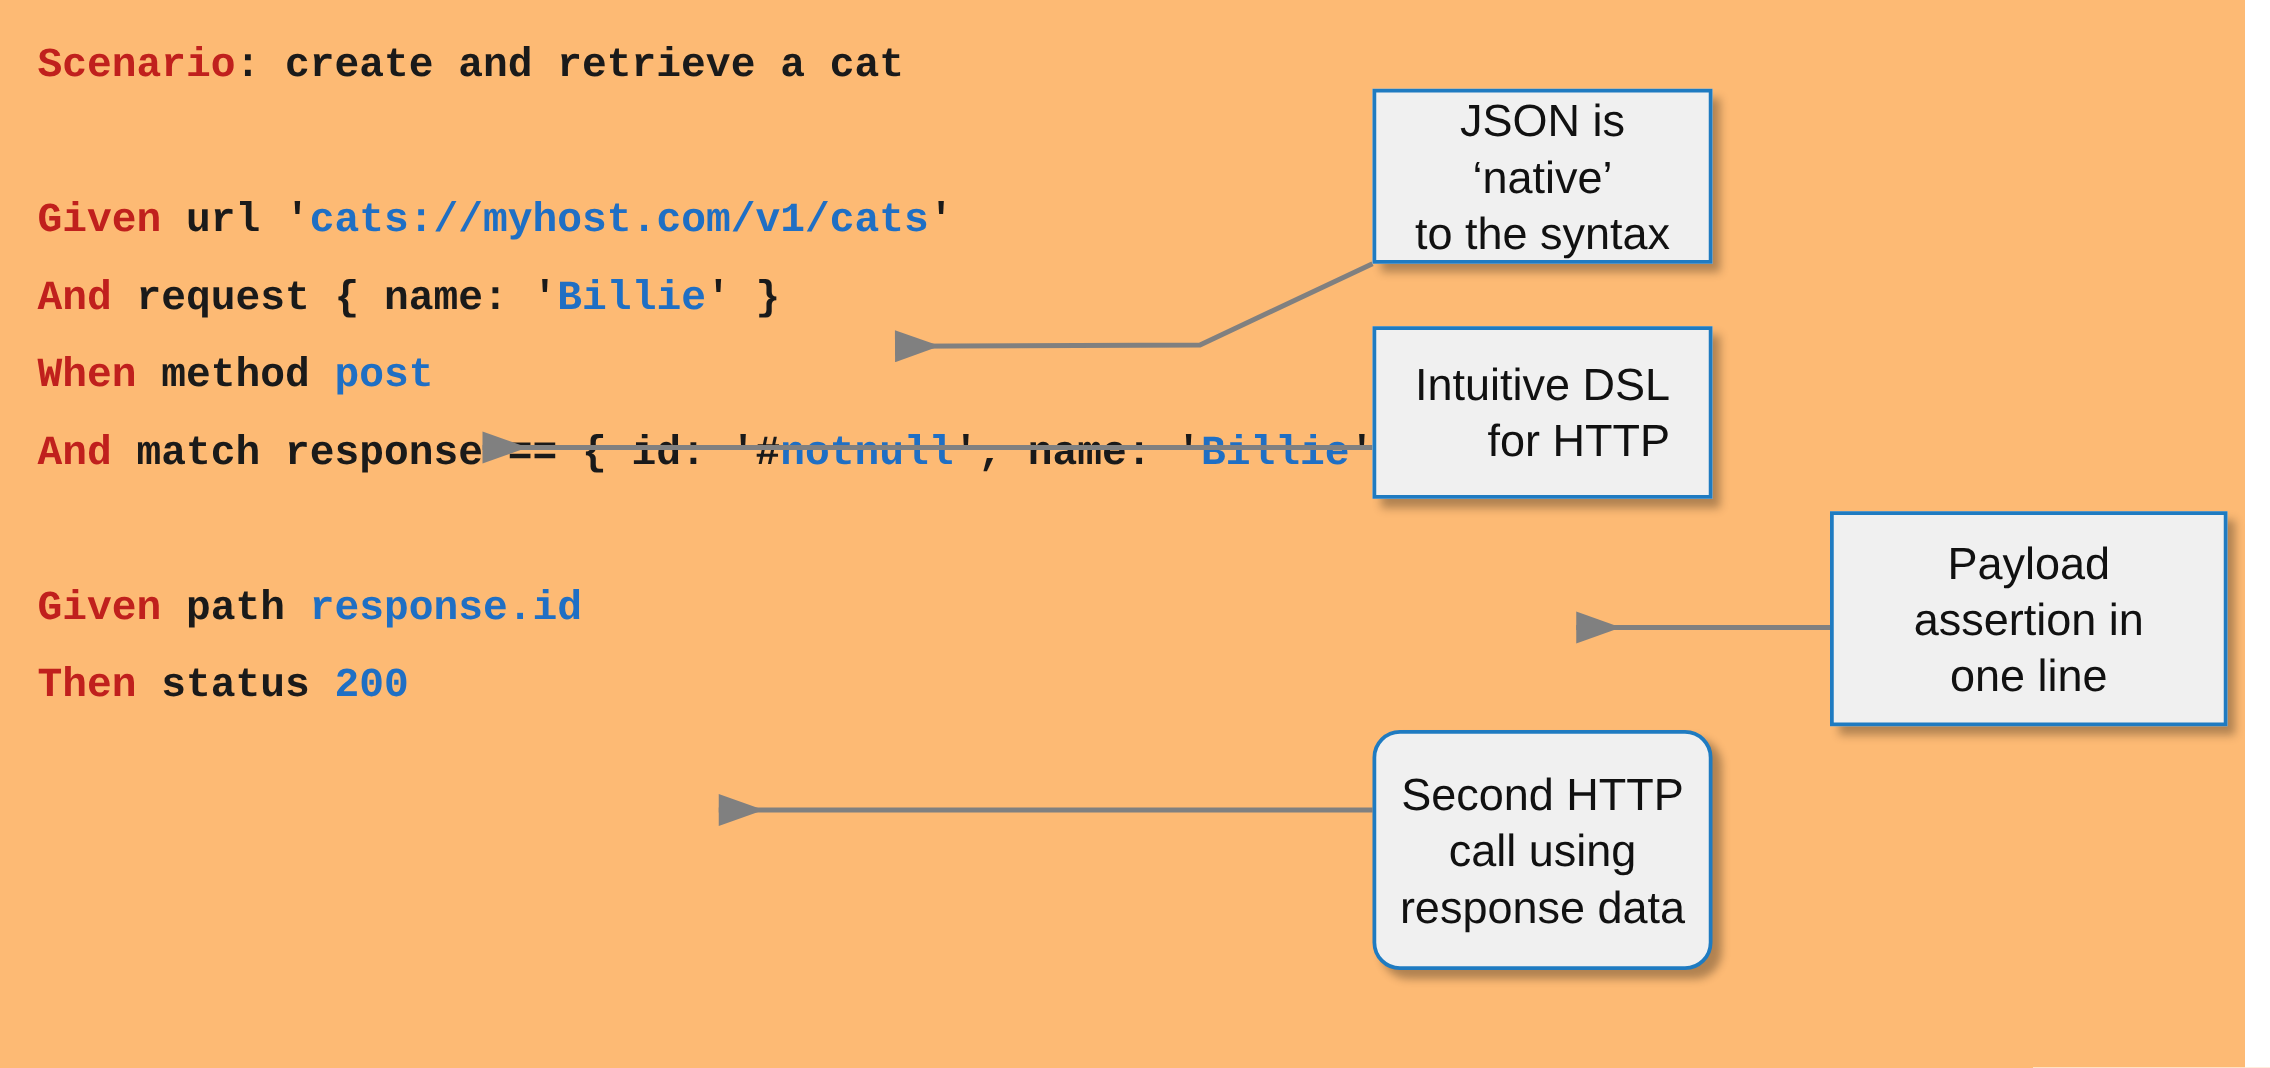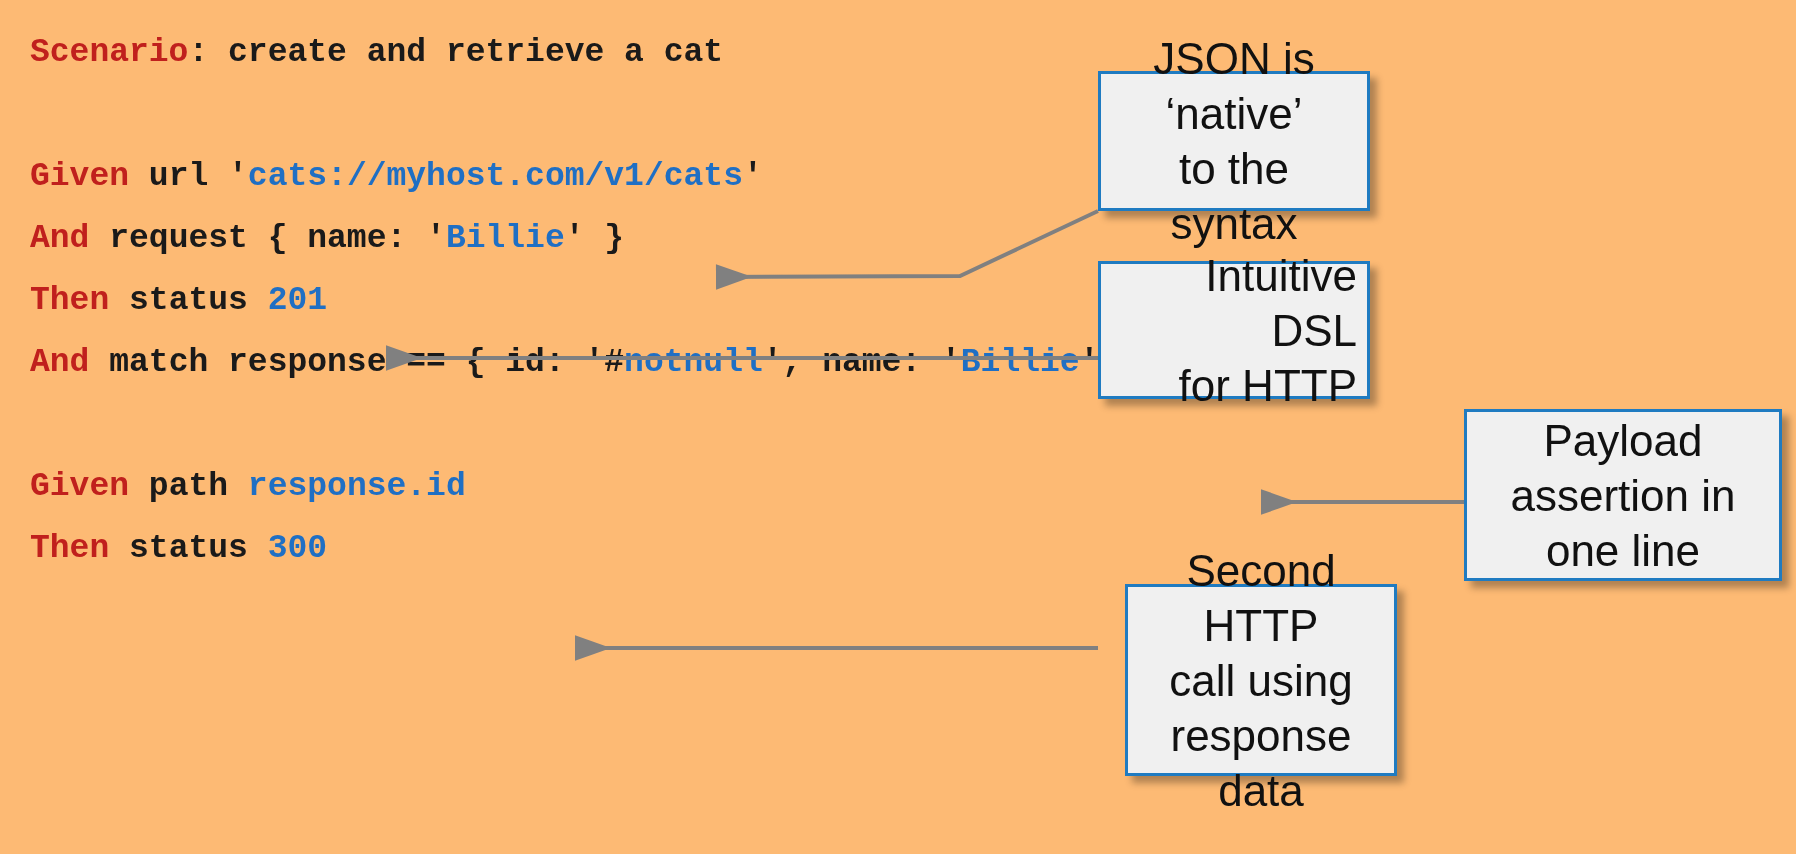--- a/index.html
+++ b/index.html
@@ -49,57 +49,57 @@
     background: #f0f0f0;
     border: 3px solid #1f7bc1;
     box-shadow: 7px 7px 7px rgba(0,0,0,0.30);
     display: flex;
     align-items: center;
     justify-content: center;
     text-align: center;
   }
   .callout .txt {
     font-family: "Liberation Sans", sans-serif;
-    font-size: 44px;
+    font-size: 36px;
     line-height: 1.25;
     color: #111111;
     font-weight: 300;
     white-space: pre-line;
     padding: 0 10px;
   }
 
   #callout-json      { left: 1098px; top: 71px;  width: 272px; height: 140px; }
   #callout-dsl       { left: 1098px; top: 261px; width: 272px; height: 138px; text-align: right; }
   #callout-payload   { left: 1464px; top: 409px; width: 318px; height: 172px; }
-  #callout-second    { left: 1125px; top: 584px; width: 272px; height: 192px; }
+  #callout-second    { left: 1098px; top: 584px; width: 272px; height: 192px; border-radius: 22px; }
 
   
   #arrows {
     position: absolute;
     left: 0; top: 0;
     width: 1816px;
     height: 854px;
     pointer-events: none;
   }
 </style>
 </head>
 <body>
 
 <div id="slide">
 
   <div class="code-area">
       <div class="code-line"><span class="kw">Scenario</span><span class="pln">: create and retrieve a cat</span></div>
       <div class="code-line blank"></div>
       <div class="code-line"><span class="kw">Given</span><span class="pln"> url '</span><span class="val">cats://myhost.com/v1/cats</span><span class="pln">'</span></div>
       <div class="code-line"><span class="kw">And</span><span class="pln"> request { name: '</span><span class="val">Billie</span><span class="pln">' }</span></div>
-      <div class="code-line"><span class="kw">Then</span><span class="pln"> status </span><span class="val">201</span></div>
+      <div class="code-line"><span class="kw">When</span><span class="pln"> method </span><span class="val">post</span></div>
       <div class="code-line"><span class="kw">And</span><span class="pln"> match response == { id: '#</span><span class="val">notnull</span><span class="pln">', name: '</span><span class="val">Billie</span><span class="pln">' }</span></div>
       <div class="code-line blank"></div>
       <div class="code-line"><span class="kw">Given</span><span class="pln"> path </span><span class="val">response.id</span></div>
-      <div class="code-line"><span class="kw">Then</span><span class="pln"> status </span><span class="val">300</span></div>
+      <div class="code-line"><span class="kw">Then</span><span class="pln"> status </span><span class="val">200</span></div>
     </div>
 
   <svg id="arrows" viewBox="0 0 1816 854" xmlns="http://www.w3.org/2000/svg">
     <defs>
       <marker id="ah" markerWidth="10" markerHeight="10" refX="9" refY="3.2" orient="auto" markerUnits="strokeWidth">
         <path d="M9,0 L0,3.2 L9,6.4 z" fill="#808080"></path>
       </marker>
     </defs>
     <g id="arrow-group">
         <polyline points="1098,211 960,276 716,277" fill="none" stroke="#808080" stroke-width="4" marker-end="url(#ah)"></polyline>

